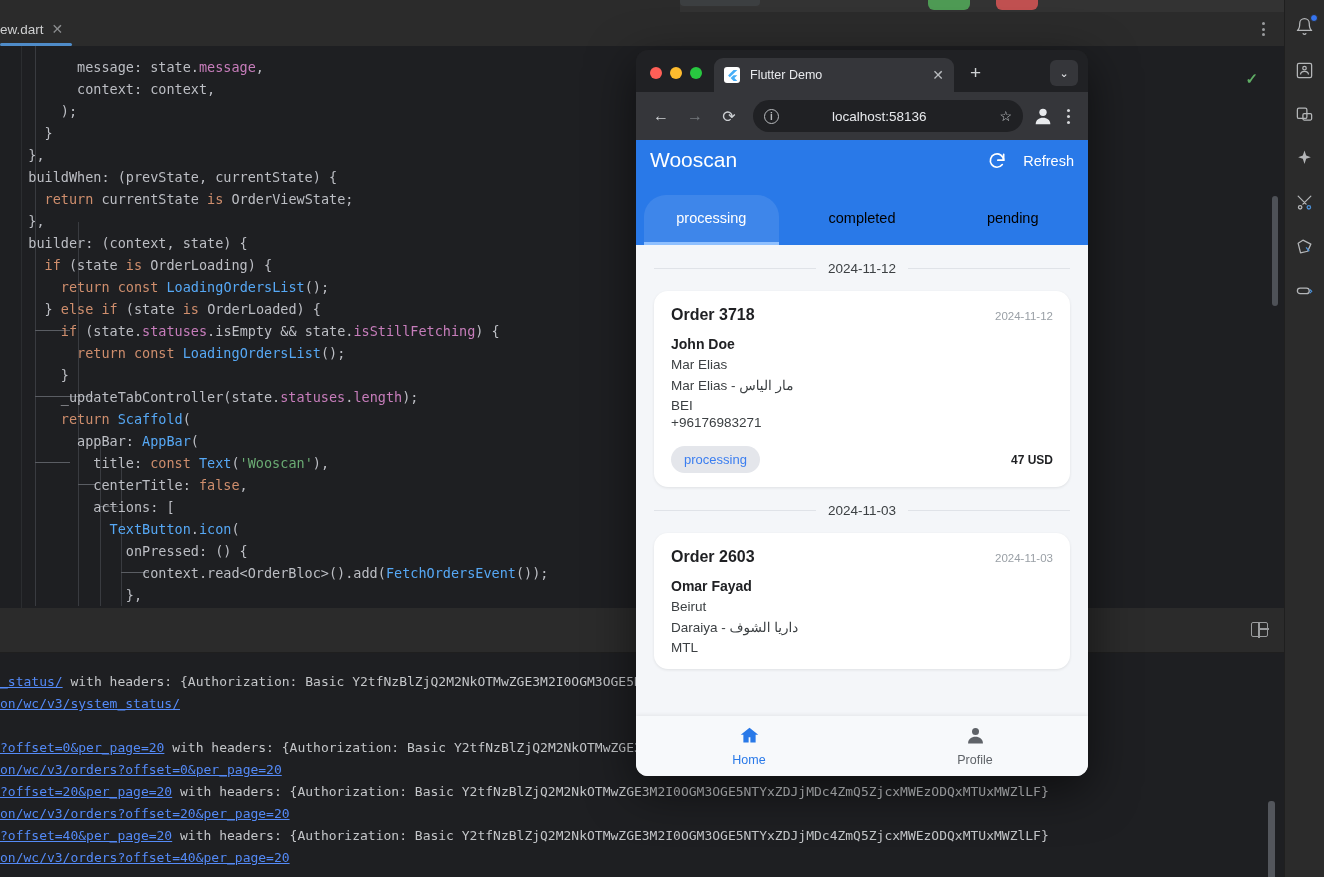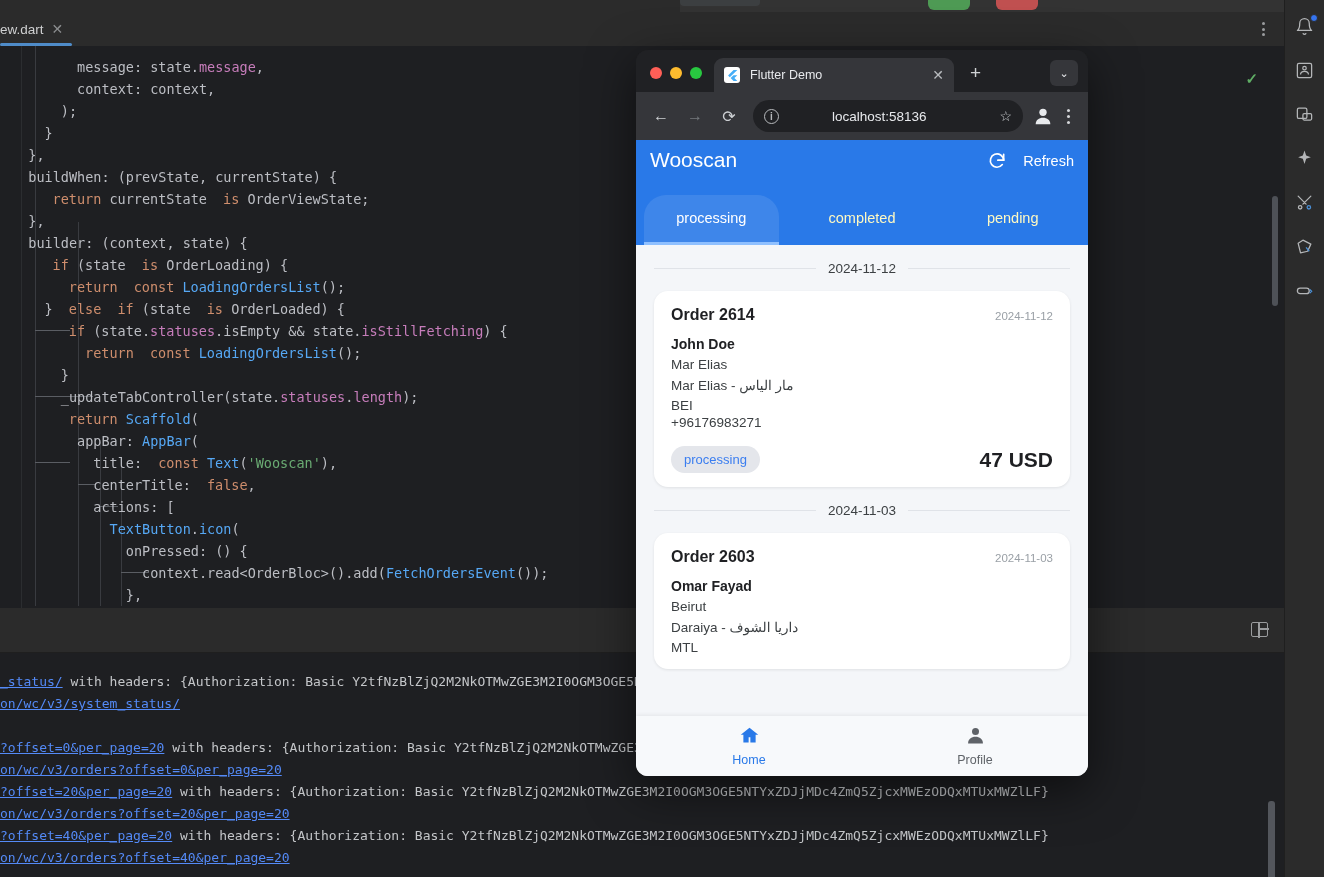--- a/index.html
+++ b/index.html
@@ -76,21 +76,21 @@
   }
   .code {
     position: absolute; left: 0; top: 10px; width: 1240px;
     font-family: "DejaVu Sans Mono", monospace;
     font-size: 13.5px;
     line-height: 22px;
     white-space: pre;
     color: #bcbec4;
   }
   .code .ln { height: 22px; padding-left: 12px; }
-  .k  { color: #cf8e6d; margin-left: 8px; }        
+  .k  { color: #cf8e6d; }        
   .cls{ color: #56a8f5; }        
   .str{ color: #6aab73; }        
   .fld{ color: #c77dbb; }        
   .pl { color: #bcbec4; }        
   .pun{ color: #bcbec4; }
 
   
   .guides { position: absolute; left: 0; top: 0; width: 1240px; height: 562px; pointer-events: none; }
   .vg { position: absolute; width: 1px; background: #393b40; }
   .hg { position: absolute; height: 1px; background: #5a5d63; }
@@ -219,21 +219,21 @@
   }
   .appbar-action {
     position: absolute; right: 14px; top: 11px;
     display: flex; align-items: center; gap: 16px;
     color: #ffffff; font-size: 14.5px;
   }
   .refresh-ico { width: 20px; height: 20px; }
   .tabs { position: absolute; left: 0; bottom: 0; width: 100%; height: 54px; display: flex; }
   .tab-item {
     flex: 1; display:flex; align-items:center; justify-content:center;
-    color: #fef9c3; font-size: 14.5px; position: relative;
+    color: #000000; font-size: 14.5px; position: relative;
   }
   .tab-item.active { color: #ffffff; }
   .tab-item .tab-bg {
     position: absolute; left: 8px; right: 8px; top: 4px; bottom: 0;
     background: rgba(255,255,255,.10); border-radius: 22px 22px 0 0;
   }
   .tab-item .tab-ind {
     position: absolute; left: 8px; right: 8px; bottom: 0; height: 3px; background: #8fc0ff;
   }
   .tab-item span { position: relative; z-index: 2; }
@@ -252,21 +252,21 @@
   .order-no { font-size: 16px; font-weight: bold; color: #1f2023; }
   .order-date { font-size: 11.5px; color: #9aa0a6; }
   .cust-name { margin-top: 12px; font-size: 14px; font-weight: bold; color: #202124; }
   .addr-line { margin-top: 5px; font-size: 13.5px; color: #3c4043; }
   .addr-line.tight { margin-top: 2px; }
   .card-foot { margin-top: 16px; display: flex; align-items: center; justify-content: space-between; }
   .chip {
     background: #e4e6eb; color: #3b7ef0; font-size: 13px;
     padding: 6px 13px; border-radius: 14px;
   }
-  .total { font-size: 21px; font-weight: bold; color: #1f2023; }
+  .total { font-size: 12px; font-weight: bold; color: #1f2023; }
 
   .bottomnav {
     position: absolute; left: 0; bottom: 0; width: 100%; height: 60px;
     background: #f7f9fb; display: flex;
     box-shadow: 0 -1px 4px rgba(0,0,0,.07);
   }
   .bn-item { flex: 1; display:flex; flex-direction: column; align-items:center; justify-content:center; gap: 3px; }
   .bn-item svg { width: 21px; height: 21px; }
   .bn-label { font-size: 12.5px; }
   .bn-item.active .bn-label { color: #2979e8; }
@@ -449,21 +449,21 @@
       </div>
 
       <div class="list">
           <div class="date-sep">
             <span class="ln"></span>
             <span>2024-11-12</span>
             <span class="ln"></span>
           </div>
           <div class="card">
             <div class="card-head">
-              <div class="order-no">Order 2614</div>
+              <div class="order-no">Order 3718</div>
               <div class="order-date">2024-11-12</div>
             </div>
             <div class="cust-name">John Doe</div>
             <div class="addr-line">Mar Elias</div>
             <div class="addr-line">Mar Elias - مار الياس</div>
             <div class="addr-line">BEI</div>
             <div class="addr-line tight">+96176983271</div>
             <div class="card-foot">
               <span class="chip">processing</span>
               <span class="total">47 USD</span>

